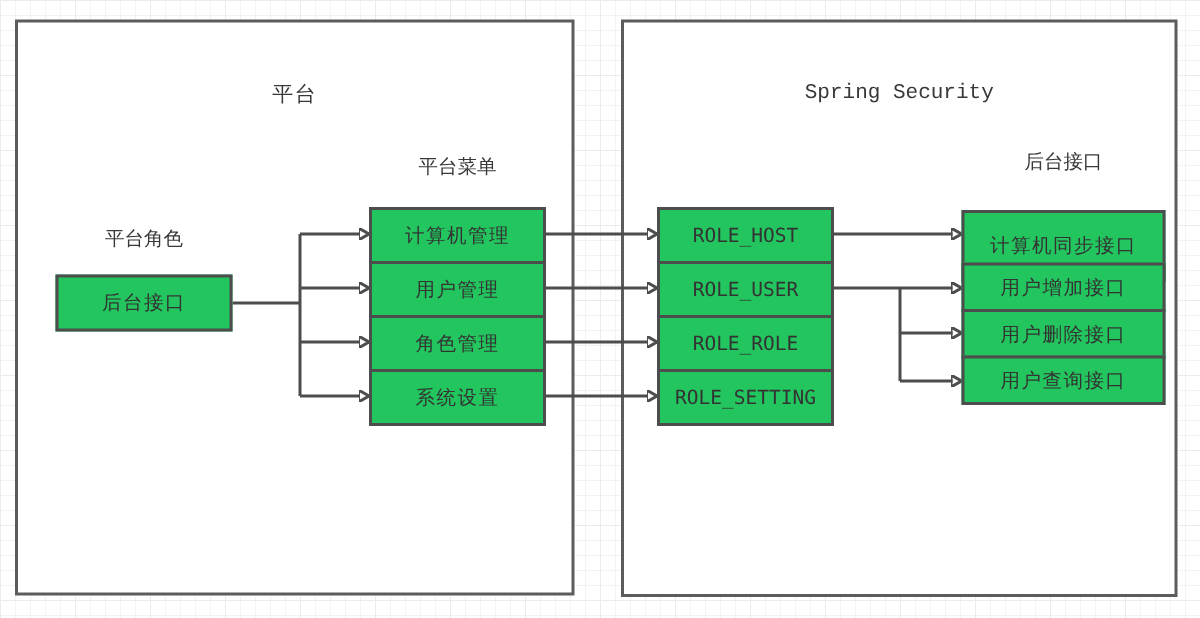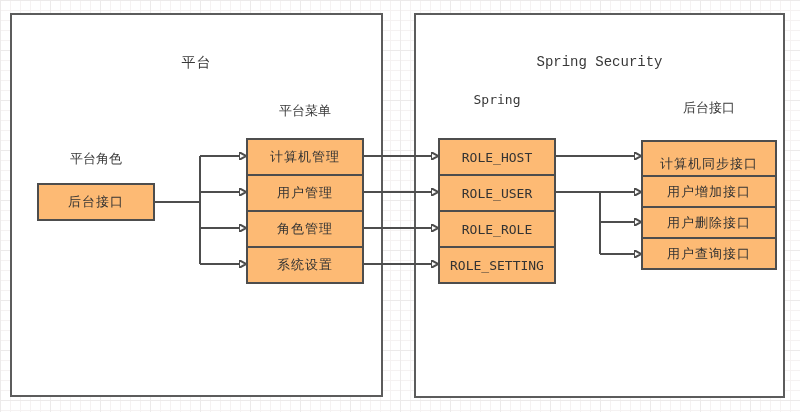--- a/index.html
+++ b/index.html
@@ -42,21 +42,21 @@
   }
   #label-platform-role { left: 37px;  top: 150px; width: 118px; }
   #label-platform-menu { left: 246px; top: 102px;  width: 118px; }
   #label-spring-roles  { left: 426px; top: 91px;  width: 142px; }
   #label-spring-roles .mono { font-family: "DejaVu Sans Mono", monospace; }
   #label-api           { left: 641px; top: 99px;  width: 136px; }
 
   .node {
     position: absolute;
     border: 2px solid #4d4d4d;
-    background: #fdba74;
+    background: #22c55e;
     display: flex;
     align-items: center;
     justify-content: center;
     font-size: 13px;
     color: #333333;
     letter-spacing: 1px;
   }
   .node.mono { font-family: "DejaVu Sans Mono", monospace; letter-spacing: 0; font-size: 13px; }
 
   #node-admin { left: 37px; top: 183px; width: 118px; height: 38px; }
@@ -117,21 +117,20 @@
   <path d="M600,222 H635" marker-end="url(#arrow)"></path>
   <path d="M600,254 H635" marker-end="url(#arrow)"></path>
 </svg>
 
 <div class="diagram-title" id="title-platform">平台</div>
 <div class="diagram-title" id="title-spring">Spring Security</div>
 
 <div class="group-label" id="label-platform-role">平台角色</div>
 <div class="group-label" id="label-platform-menu">平台菜单</div>
 <div class="group-label" id="label-spring-roles">
-  <div class="mono">Spring</div>
 </div>
 <div class="group-label" id="label-api">后台接口</div>
 
 <div class="node" id="node-admin">后台接口</div>
 
 <div class="node menu-node row-0">计算机管理</div>
 <div class="node menu-node row-1">用户管理</div>
 <div class="node menu-node row-2">角色管理</div>
 <div class="node menu-node row-3">系统设置</div>
 

